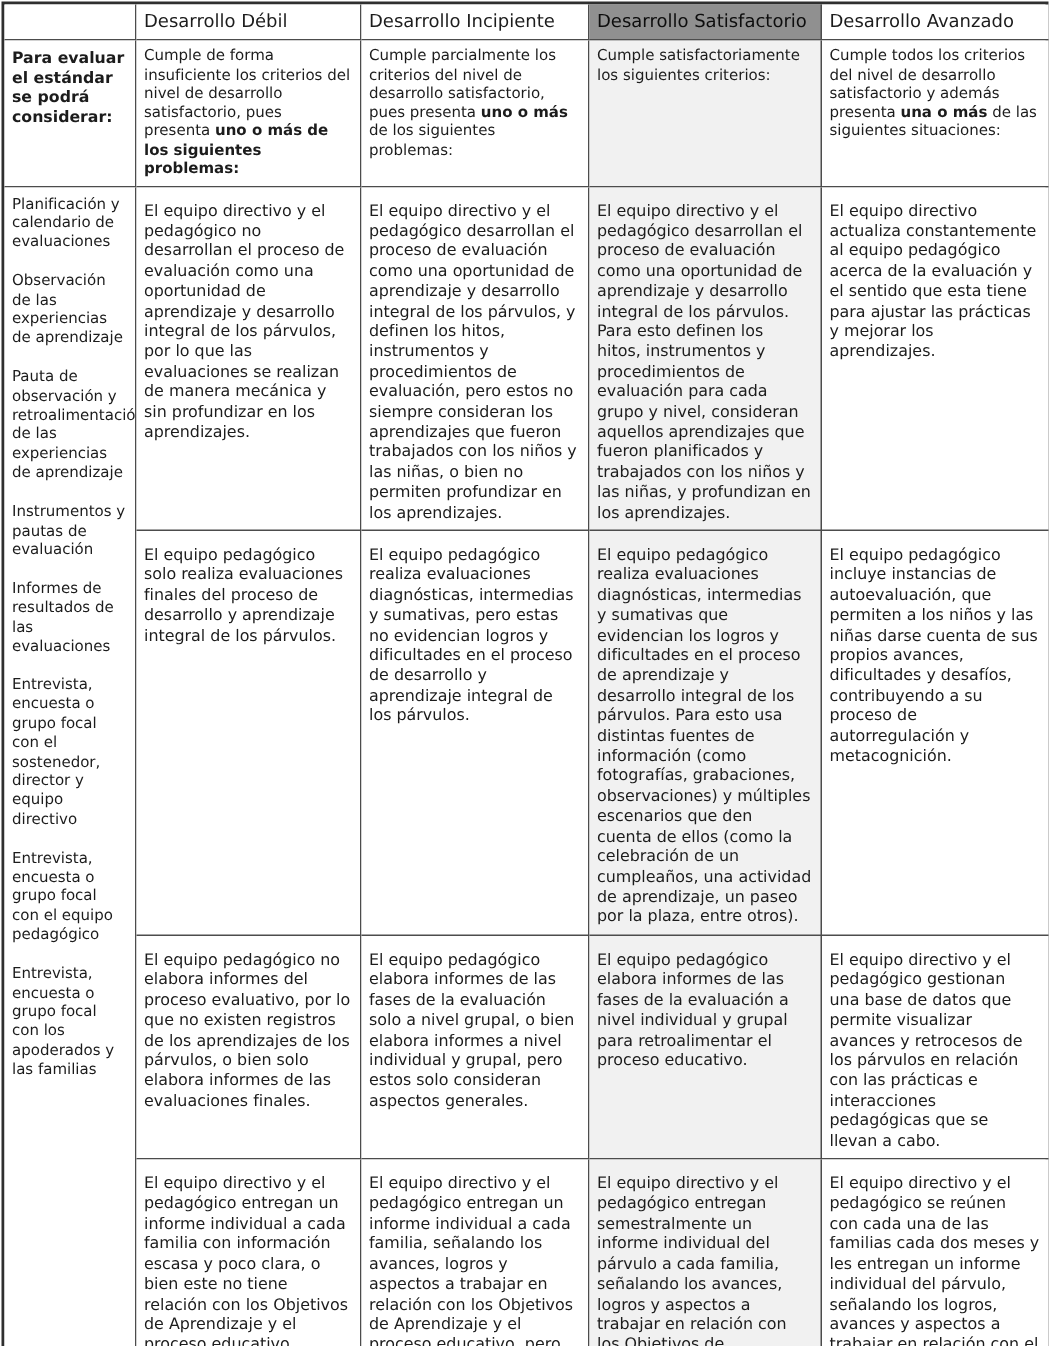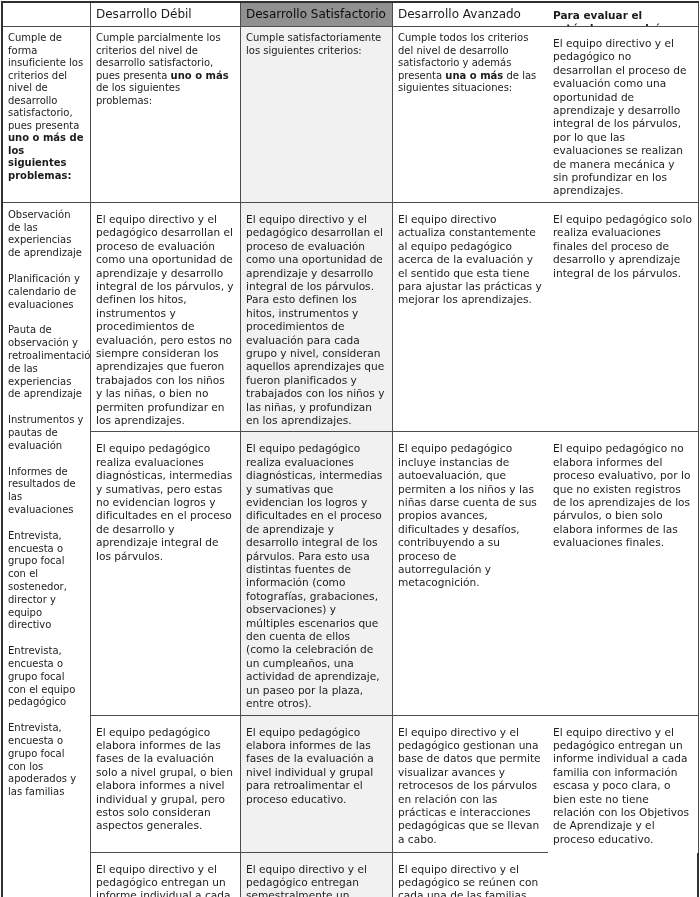--- a/index.html
+++ b/index.html
@@ -71,40 +71,41 @@
   .accent-col { background: #f1f1f1; }
 </style>
 </head>
 <body>
 
 <div class="page">
   <div class="rubric">
 
     <div class="cell corner"></div>
     <div class="cell title">Desarrollo Débil</div>
+    <div class="cell title">Desarrollo Incipiente</div>
     <div class="cell title title-accent">Desarrollo Satisfactorio</div>
     <div class="cell title last-col">Desarrollo Avanzado</div>
 
     <div class="cell crit-head">Para evaluar el estándar se podrá considerar:</div>
     <div class="cell desc">
       <span>Cumple de forma insuficiente los criterios del nivel de desarrollo satisfactorio, pues presenta </span><b>uno o más de los siguientes problemas:</b><span></span>
     </div>
     <div class="cell desc">
       <span>Cumple parcialmente los criterios del nivel de desarrollo satisfactorio, pues presenta </span><b>uno o más</b><span> de los siguientes problemas:</span>
     </div>
     <div class="cell desc accent-col">
       <span>Cumple satisfactoriamente los siguientes criterios:</span><b></b><span></span>
     </div>
     <div class="cell desc last-col">
       <span>Cumple todos los criterios del nivel de desarrollo satisfactorio y además presenta </span><b>una o más</b><span> de las siguientes situaciones:</span>
     </div>
 
     <div class="cell criteria last-row" style="grid-row: 3 / 7; grid-column: 1;">
+      <p>Planificación y calendario de evaluaciones</p>
       <p>Observación de las experiencias de aprendizaje</p>
-      <p>Planificación y calendario de evaluaciones</p>
       <p>Pauta de observación y retroalimentación de las experiencias de aprendizaje</p>
       <p>Instrumentos y pautas de evaluación</p>
       <p>Informes de resultados de las evaluaciones</p>
       <p>Entrevista, encuesta o grupo focal con el sostenedor, director y equipo directivo</p>
       <p>Entrevista, encuesta o grupo focal con el equipo pedagógico</p>
       <p>Entrevista, encuesta o grupo focal con los apoderados y las familias</p>
     </div>
 
     <div class="cell body-cell">El equipo directivo y el pedagógico no desarrollan el proceso de evaluación como una oportunidad de aprendizaje y desarrollo integral de los párvulos, por lo que las evaluaciones se realizan de manera mecánica y sin profundizar en los aprendizajes.</div>
     <div class="cell body-cell">El equipo directivo y el pedagógico desarrollan el proceso de evaluación como una oportunidad de aprendizaje y desarrollo integral de los párvulos, y definen los hitos, instrumentos y procedimientos de evaluación, pero estos no siempre consideran los aprendizajes que fueron trabajados con los niños y las niñas, o bien no permiten profundizar en los aprendizajes.</div>

